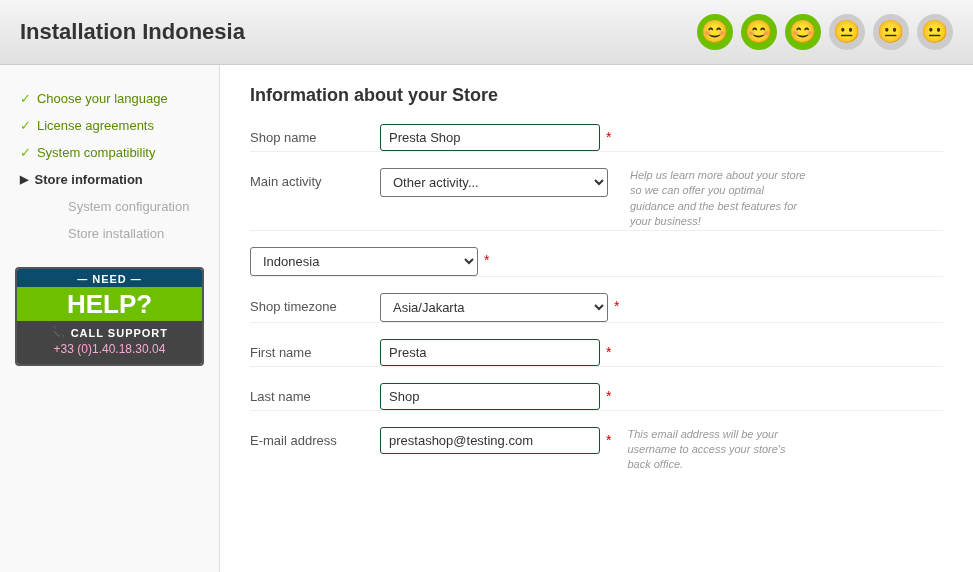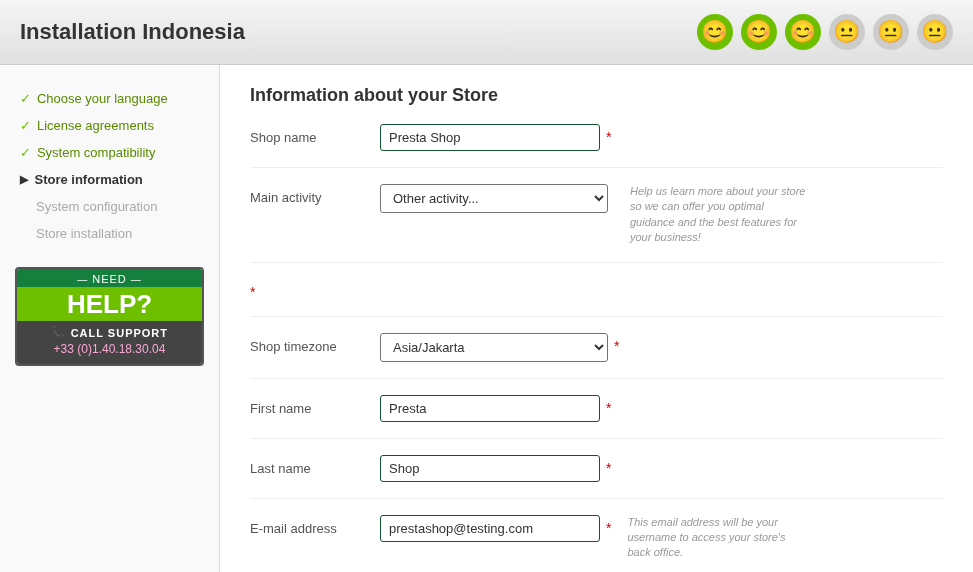--- a/index.html
+++ b/index.html
@@ -53,38 +53,38 @@
     .sidebar-item {
       padding: 6px 20px;
       display: flex;
       align-items: center;
       gap: 6px;
       cursor: pointer;
       font-size: 13px;
     }
     .sidebar-item.completed { color: #5a8a00; }
     .sidebar-item.active { font-weight: bold; color: #333; }
-    .sidebar-item.inactive { color: #aaa; }
+    .sidebar-item.inactive { color: #aaa; margin-left: 32px; }
     .sidebar-item .check { color: #6dbf00; font-size: 13px; }
     .sidebar-item .arrow { color: #333; font-size: 11px; }
 
     .help-box {
       margin: 20px 15px;
       border: 2px solid #555;
       border-radius: 4px;
       overflow: hidden;
       background: #fff;
     }
     .help-need {
-      background: #15803d;
+      background: #0c4a6e;
       color: #fff;
       text-align: center;
       padding: 4px 8px 2px;
       font-size: 11px;
-      font-weight: normal;
+      font-weight: bold;
       letter-spacing: 1px;
       display: flex;
       align-items: center;
       justify-content: center;
       gap: 4px;
     }
     .help-need::before, .help-need::after { content: '— '; font-size: 10px; }
     .help-need::after { content: ' —'; }
     .help-text {
       background: #6dbf00;
@@ -125,21 +125,20 @@
     .section-title {
       font-size: 18px;
       font-weight: bold;
       color: #333;
       margin-bottom: 18px;
     }
     .form-row {
       display: flex;
       align-items: flex-start;
       margin-bottom: 16px;
-      padding-bottom: 16px;
       border-bottom: 1px solid #eee;
     }
     .form-row:last-child { border-bottom: none; }
     .form-label {
       width: 130px;
       padding-top: 6px;
       color: #555;
       font-size: 13px;
       flex-shrink: 0;
     }
@@ -257,20 +256,26 @@
           <option>Home</option>
           <option>Sports</option>
         </select>
         <span class="required-star"></span>
         <div class="help-hint">Help us learn more about your store so we can offer you optimal guidance and the best features for your business!</div>
       </div>
     </div>
 
     <div class="form-row">
       <div class="form-field">
+        <select>
+          <option>Indonesia</option>
+          <option>United States</option>
+          <option>France</option>
+          <option>Germany</option>
+        </select>
         <span class="required-star">*</span>
       </div>
     </div>
 
     <div class="form-row">
       <div class="form-label">Shop timezone</div>
       <div class="form-field">
         <select>
           <option>Asia/Jakarta</option>
           <option>UTC</option>

